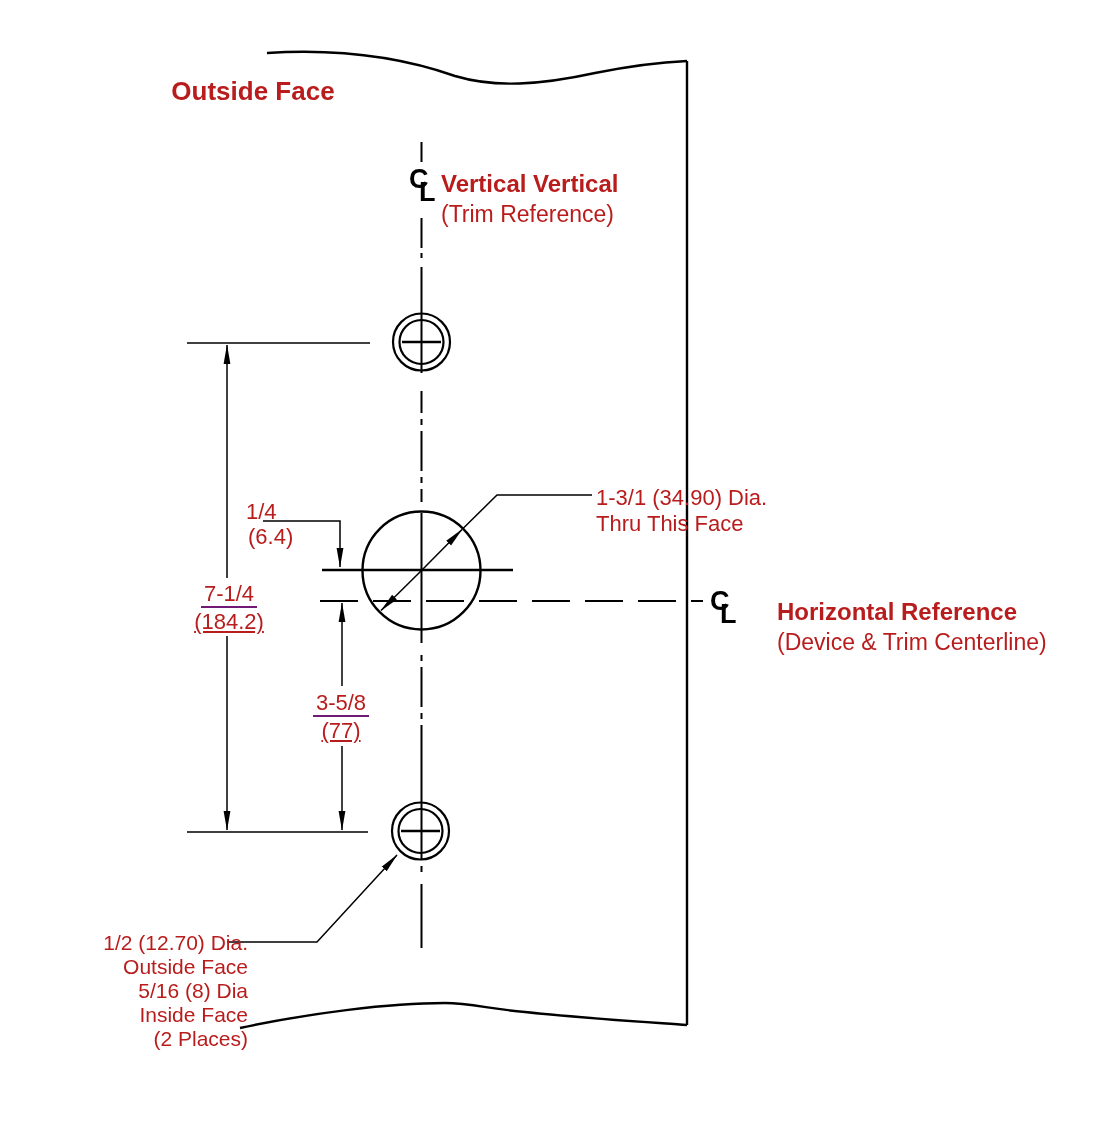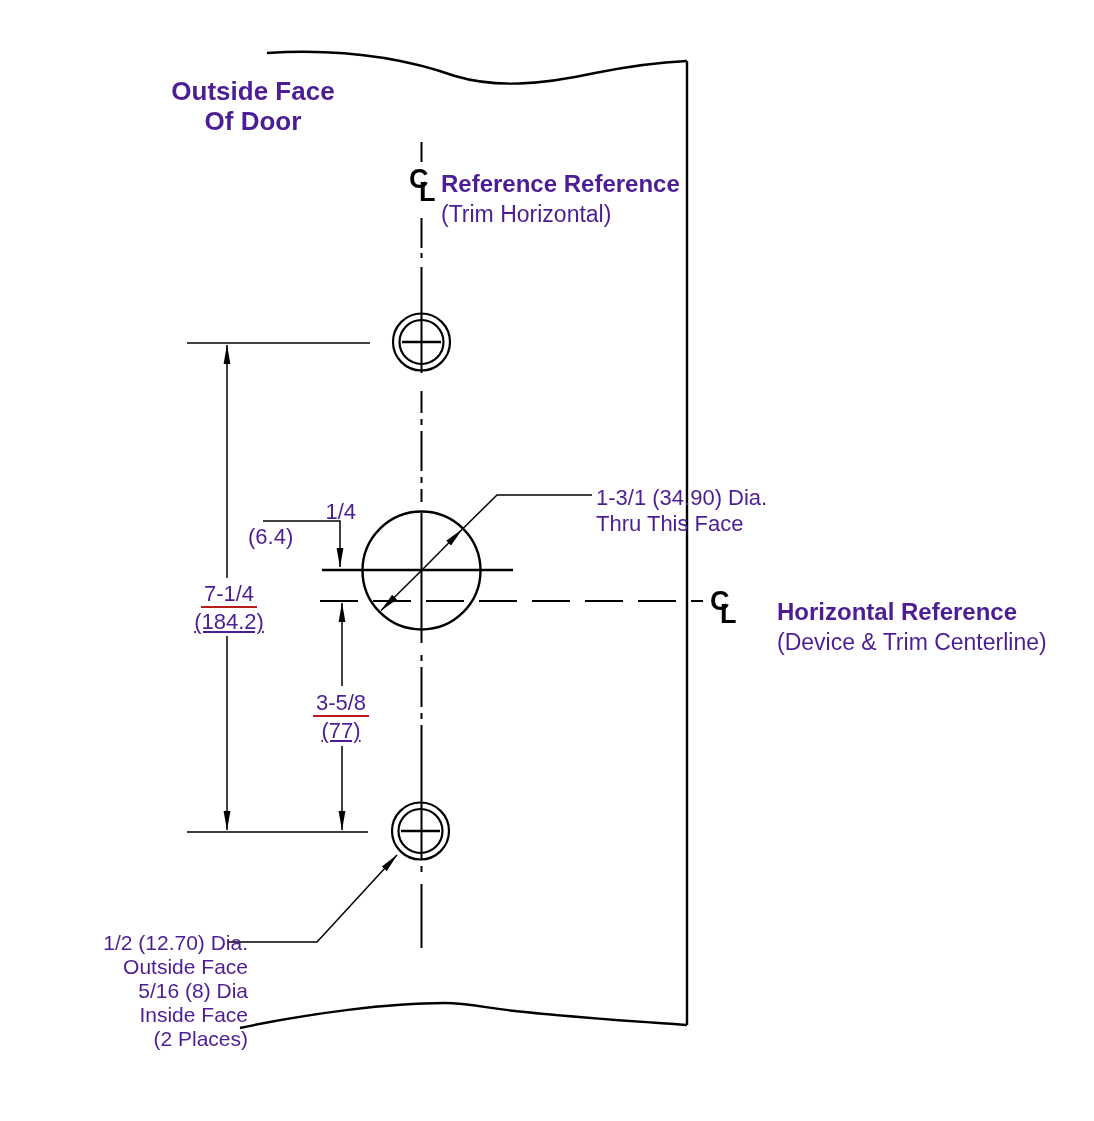--- a/index.html
+++ b/index.html
@@ -16,44 +16,44 @@
     color: #000;
     overflow: hidden;
   }
   .stage svg.linework {
     position: absolute;
     left: 0;
     top: 0;
   }
   .txt {
     position: absolute;
-    color: #4c1d95;
+    color: #b91c1c;
     white-space: nowrap;
   }
   .outside-face {
     left: 160px; top: 76px; width: 186px;
     font-size: 26px; font-weight: bold; line-height: 30px;
     text-align: center;
   }
   .ref-label .title { font-size: 24px; font-weight: bold; line-height: 24px; }
   .ref-label .subtitle { font-size: 23px; line-height: 23px; margin-top: 7px; }
   .vref { left: 441px; top: 172px; }
   .href { left: 745px; top: 600px; margin-left: 32px; }
   .dim {
     font-size: 22px; line-height: 22px; text-align: center; width: 100px;
   }
   .dim .frac {
     display: inline-block;
-    border-bottom: 2px solid #b91c1c;
+    border-bottom: 2px solid #701a75;
     padding: 0 3px 1px 3px;
   }
   .dim .metric { margin-top: 3px; text-decoration: underline; }
   .dim-overall { left: 179px; top: 583px; }
   .dim-lower { left: 291px; top: 692px; }
-  .dim-offset-val { left: 256px; top: 499px; width: 100px; font-size: 22px; text-align: right; }
+  .dim-offset-val { left: 246px; top: 499px; width: 100px; font-size: 22px; text-align: left; }
   .dim-offset-metric { left: 248px; top: 524px; width: 100px; font-size: 22px; }
   .device-callout { left: 596px; top: 485px; font-size: 22px; line-height: 26px; }
   .mounting-callout {
     left: 48px; top: 931px; width: 200px;
     font-size: 21px; line-height: 24px; text-align: right;
   }
 </style>
 </head>
 <body>
 
@@ -118,26 +118,25 @@
       <text x="419" y="201">L</text>
     </g>
     <g font-family="Liberation Sans, DejaVu Sans, sans-serif" font-weight="bold" font-size="27">
       <text x="710" y="610">C</text>
       <text x="720" y="623">L</text>
     </g>
   </svg>
 
   <div class="txt outside-face">
     <div>Outside Face</div>
-    <div>Of Door</div>
   </div>
 
   <div class="txt ref-label vref">
-    <div class="title">Reference Reference</div>
-    <div class="subtitle">(Trim Horizontal)</div>
+    <div class="title">Vertical Vertical</div>
+    <div class="subtitle">(Trim Reference)</div>
   </div>
 
   <div class="txt ref-label href">
     <div class="title">Horizontal Reference</div>
     <div class="subtitle">(Device &amp; Trim Centerline)</div>
   </div>
 
   <div class="txt dim dim-overall">
     <div><span class="frac">7-1/4</span></div>
     <div class="metric">(184.2)</div>

